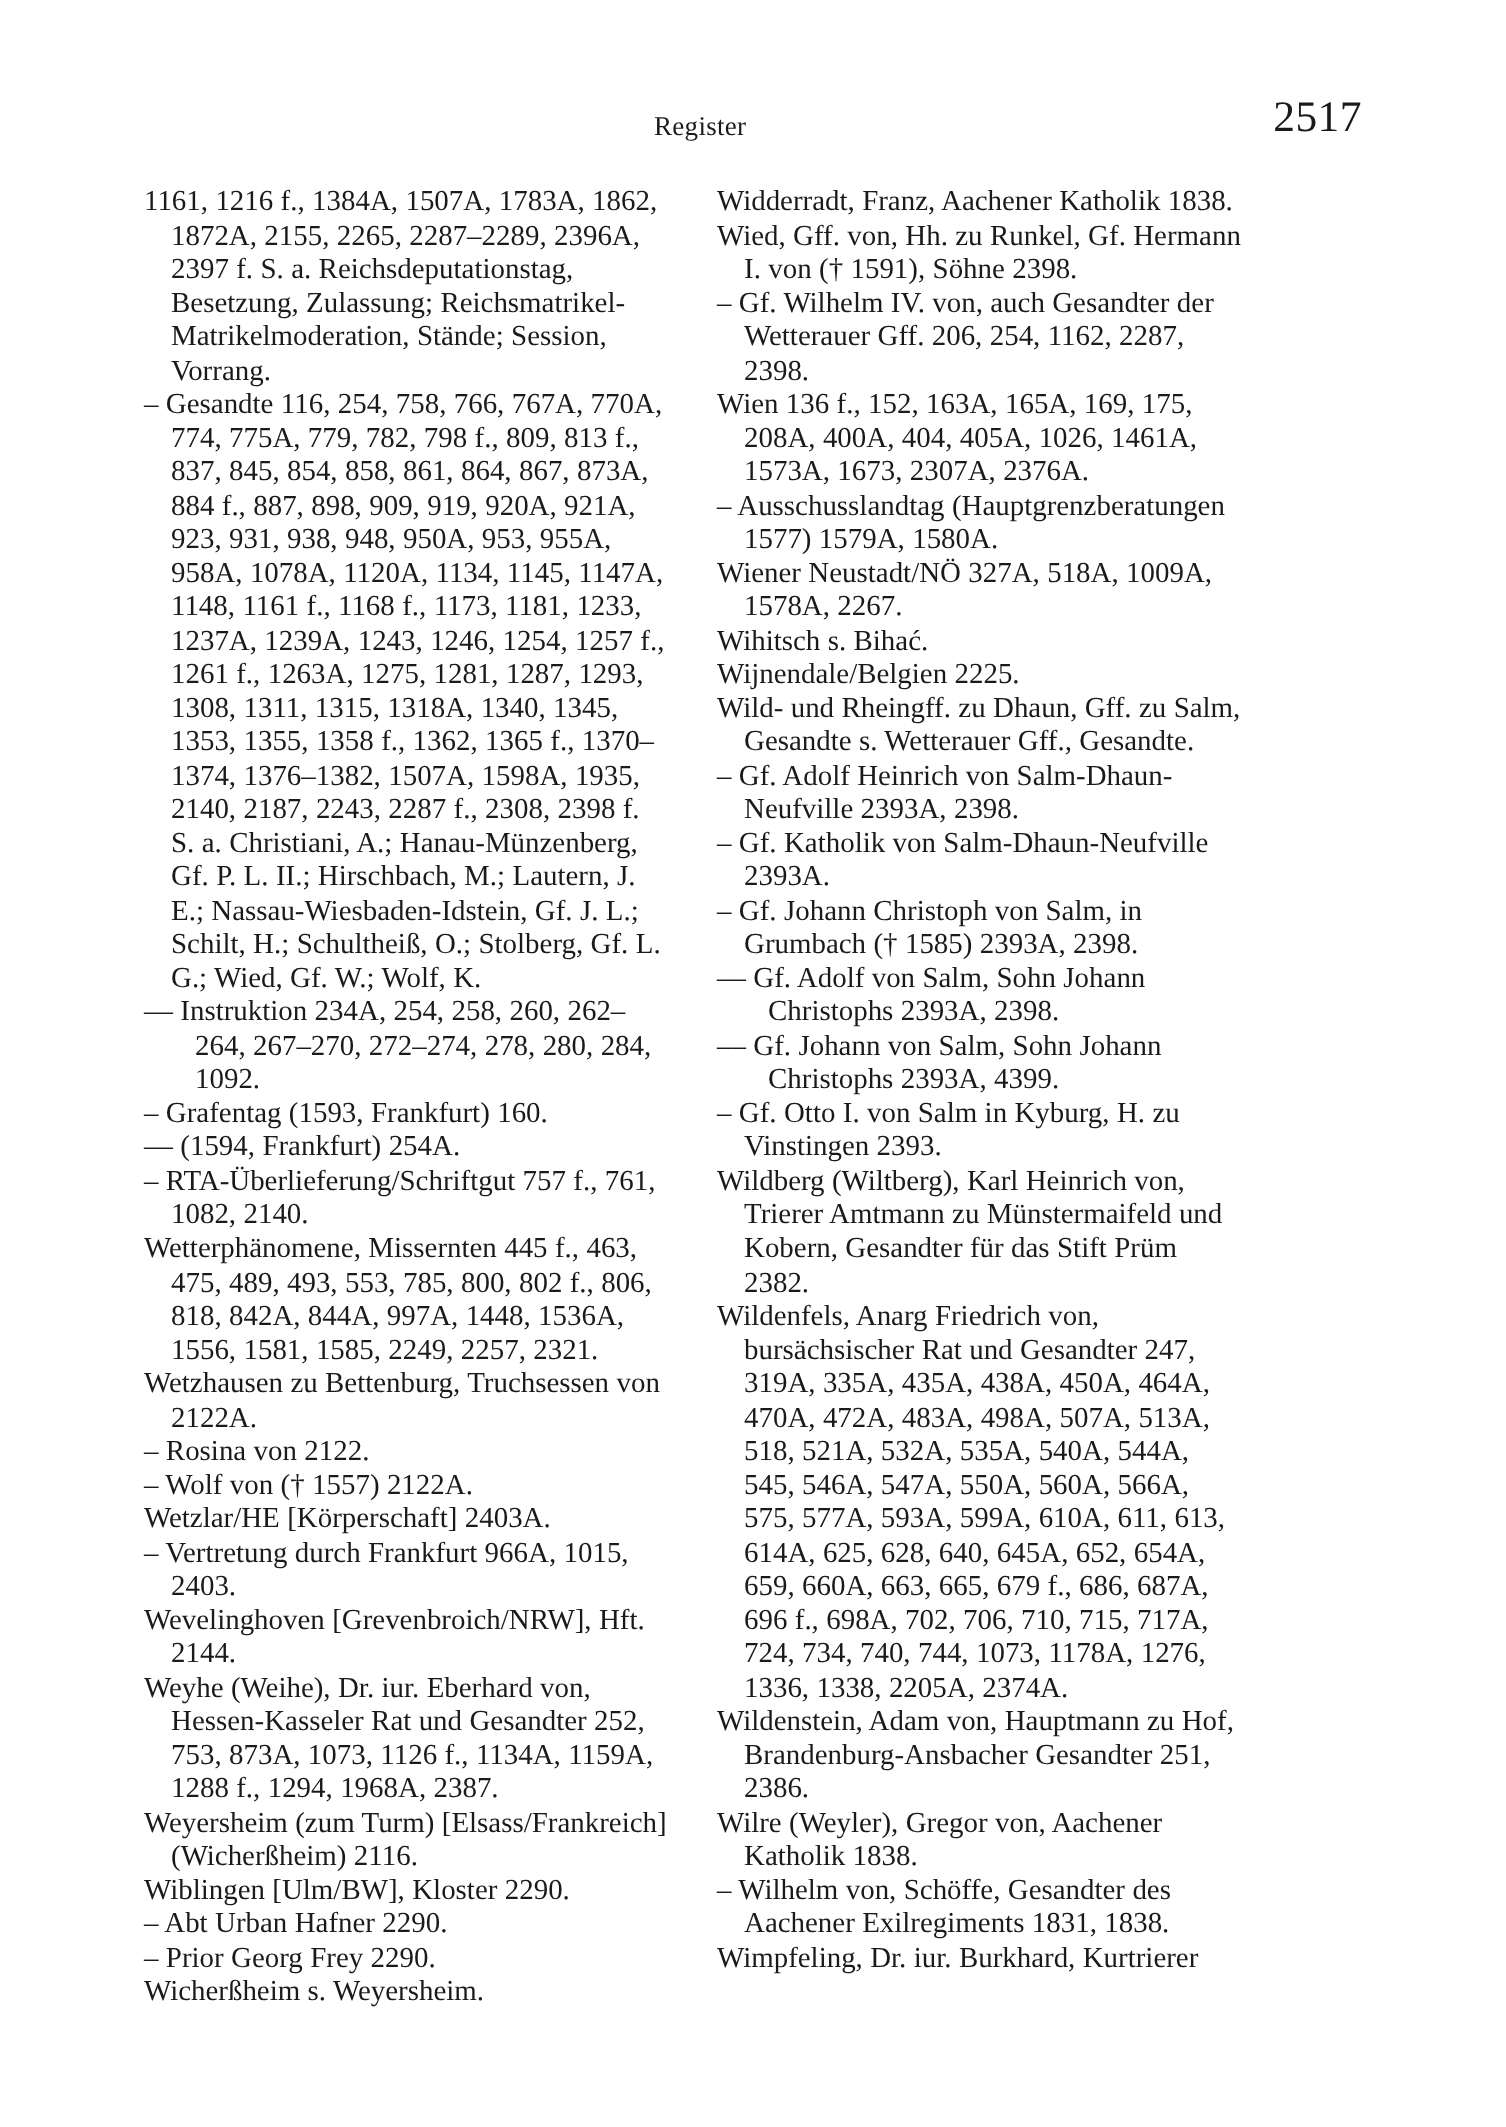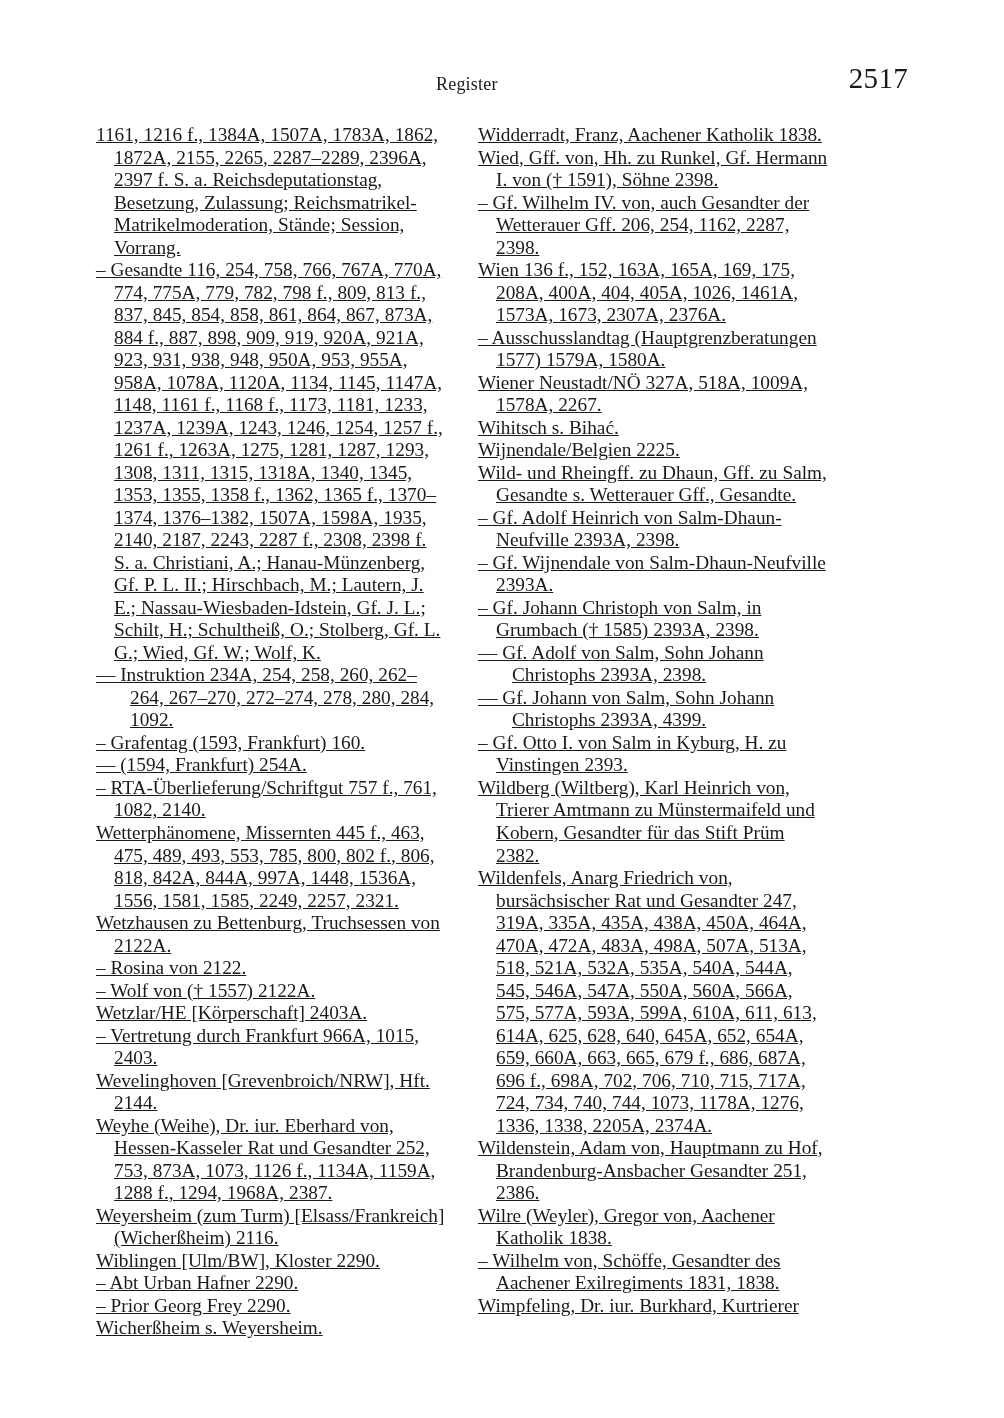--- a/index.html
+++ b/index.html
@@ -56,21 +56,20 @@
     left: 96px;
     top: 124px;
     width: 812px;
     display: flex;
     flex-direction: row;
     gap: 32px;
   }
   .col {
     width: 350px;
     flex: 0 0 350px;
-    text-decoration: underline;
   }
 
   .entry {
     font-size: 19.3px;
     line-height: 22.52px;
     margin: 0;
     text-align: left;
     word-spacing: 0.1px;
     -webkit-font-smoothing: antialiased;
   }
@@ -126,21 +125,21 @@
         <p class="entry lvl0">Widderradt, Franz, Aachener Katholik  1838.</p>
         <p class="entry lvl0">Wied, Gff. von, Hh. zu Runkel, Gf. Hermann I. von († 1591), Söhne  2398.</p>
         <p class="entry lvl1">– Gf. Wilhelm IV. von, auch Gesandter der Wetterauer Gff.  206, 254, 1162, 2287, 2398.</p>
         <p class="entry lvl0">Wien  136 f., 152, 163A, 165A, 169, 175, 208A, 400A, 404, 405A, 1026, 1461A, 1573A, 1673, 2307A, 2376A.</p>
         <p class="entry lvl1">– Ausschusslandtag (Hauptgrenzberatungen 1577) 1579A, 1580A.</p>
         <p class="entry lvl0">Wiener Neustadt/NÖ  327A, 518A, 1009A, 1578A, 2267.</p>
         <p class="entry lvl0">Wihitsch  s. Bihać.</p>
         <p class="entry lvl0">Wijnendale/Belgien  2225.</p>
         <p class="entry lvl0">Wild- und Rheingff. zu Dhaun, Gff. zu Salm, Gesandte  s. Wetterauer Gff., Gesandte.</p>
         <p class="entry lvl1">– Gf. Adolf Heinrich von Salm-Dhaun-Neufville  2393A, 2398.</p>
-        <p class="entry lvl1">– Gf. Wijnendale von Salm-Dhaun-Neufville 2393A.</p>
+        <p class="entry lvl1">– Gf. Katholik von Salm-Dhaun-Neufville 2393A.</p>
         <p class="entry lvl1">– Gf. Johann Christoph von Salm, in Grumbach († 1585)  2393A, 2398.</p>
         <p class="entry lvl2">–– Gf. Adolf von Salm, Sohn Johann Christophs  2393A, 2398.</p>
         <p class="entry lvl2">–– Gf. Johann von Salm, Sohn Johann Christophs  2393A, 4399.</p>
         <p class="entry lvl1">– Gf. Otto I. von Salm in Kyburg, H. zu Vinstingen  2393.</p>
         <p class="entry lvl0">Wildberg (Wiltberg), Karl Heinrich von, Trierer Amtmann zu Münstermaifeld und Kobern, Gesandter für das Stift Prüm 2382.</p>
         <p class="entry lvl0">Wildenfels, Anarg Friedrich von, bursächsischer Rat und Gesandter  247, 319A, 335A, 435A, 438A, 450A, 464A, 470A, 472A, 483A, 498A, 507A, 513A, 518, 521A, 532A, 535A, 540A, 544A, 545, 546A, 547A, 550A, 560A, 566A, 575, 577A, 593A, 599A, 610A, 611, 613, 614A, 625, 628, 640, 645A, 652, 654A, 659, 660A, 663, 665, 679 f., 686, 687A, 696 f., 698A, 702, 706, 710, 715, 717A, 724, 734, 740, 744, 1073, 1178A, 1276, 1336, 1338, 2205A, 2374A.</p>
         <p class="entry lvl0">Wildenstein, Adam von, Hauptmann zu Hof, Brandenburg-Ansbacher Gesandter  251, 2386.</p>
         <p class="entry lvl0">Wilre (Weyler), Gregor von, Aachener Katholik  1838.</p>
         <p class="entry lvl1">– Wilhelm von, Schöffe, Gesandter des Aachener Exilregiments  1831, 1838.</p>
         <p class="entry lvl0">Wimpfeling, Dr. iur. Burkhard, Kurtrierer</p>

